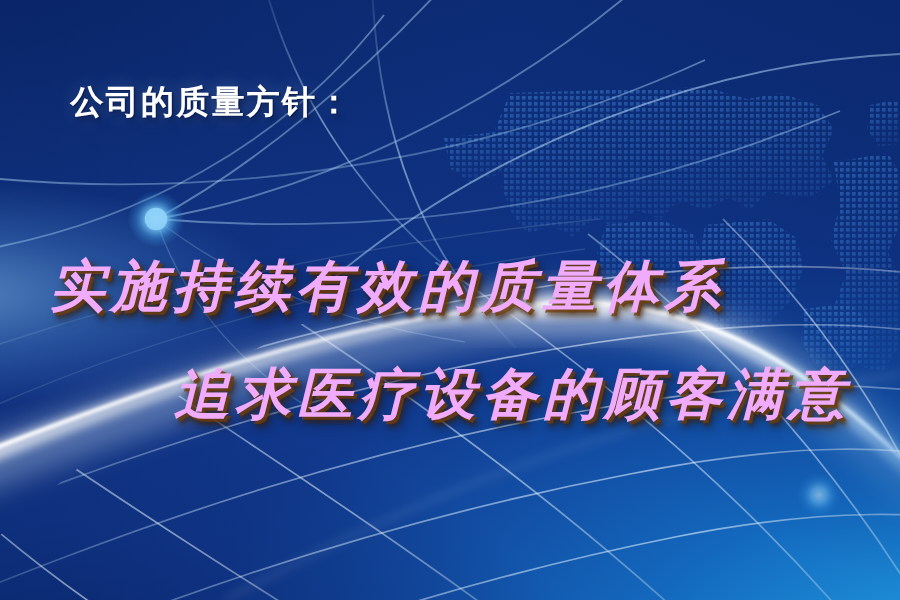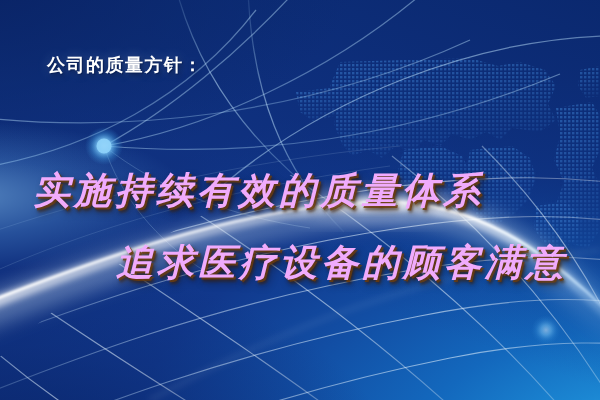--- a/index.html
+++ b/index.html
@@ -38,21 +38,21 @@
       radial-gradient(130% 120% at 50% 50%, rgba(0,0,0,0) 58%, rgba(4,20,66,0.30) 100%);
   }
 
   
   .svglayer{position:absolute;inset:0;width:600px;height:400px;pointer-events:none;}
 
   
   #header-text{
     position:absolute;
     left:47px; top:53px;
-    font-size:18px;
+    font-size:22px;
     font-weight:bold;
     letter-spacing:1.5px;
     color:#ffffff;
     text-shadow:
        1px 1px 0 rgba(8,30,85,0.85),
        2px 3px 5px rgba(4,18,60,0.70),
        0 0 12px rgba(190,225,255,0.30);
     white-space:nowrap;
   }
   .policy-line{

